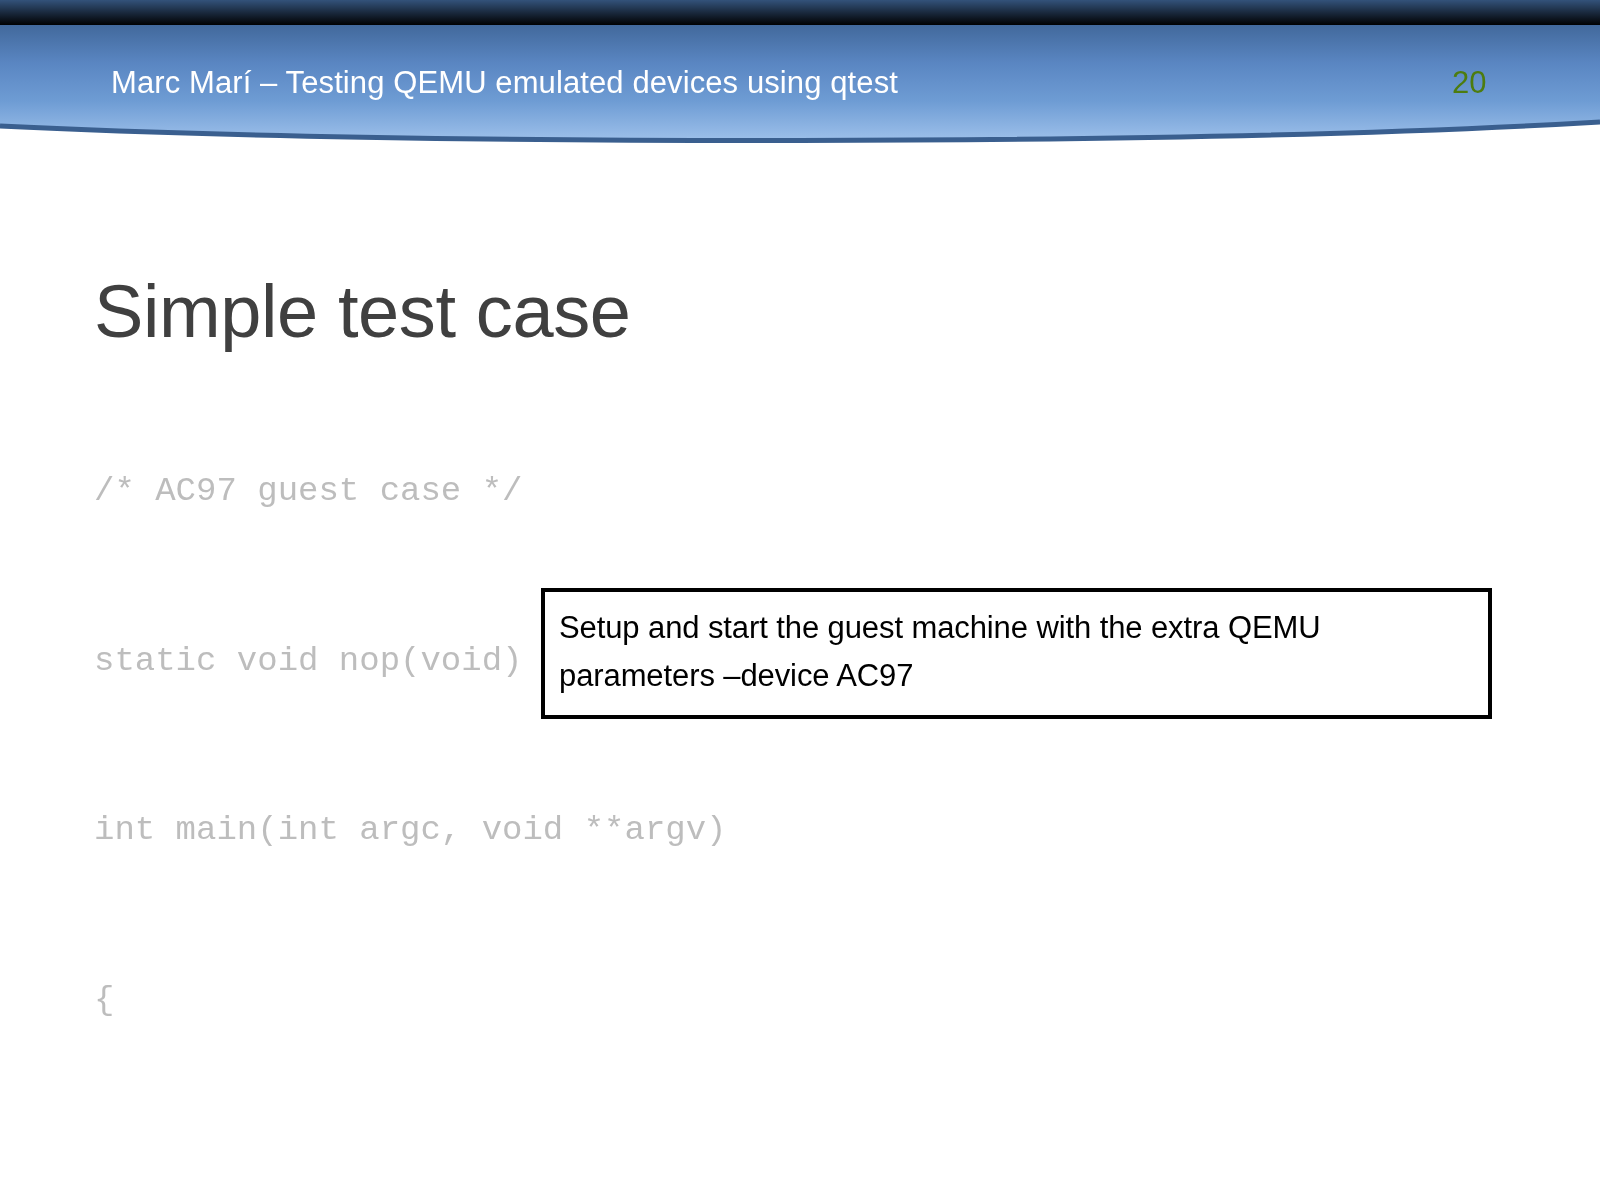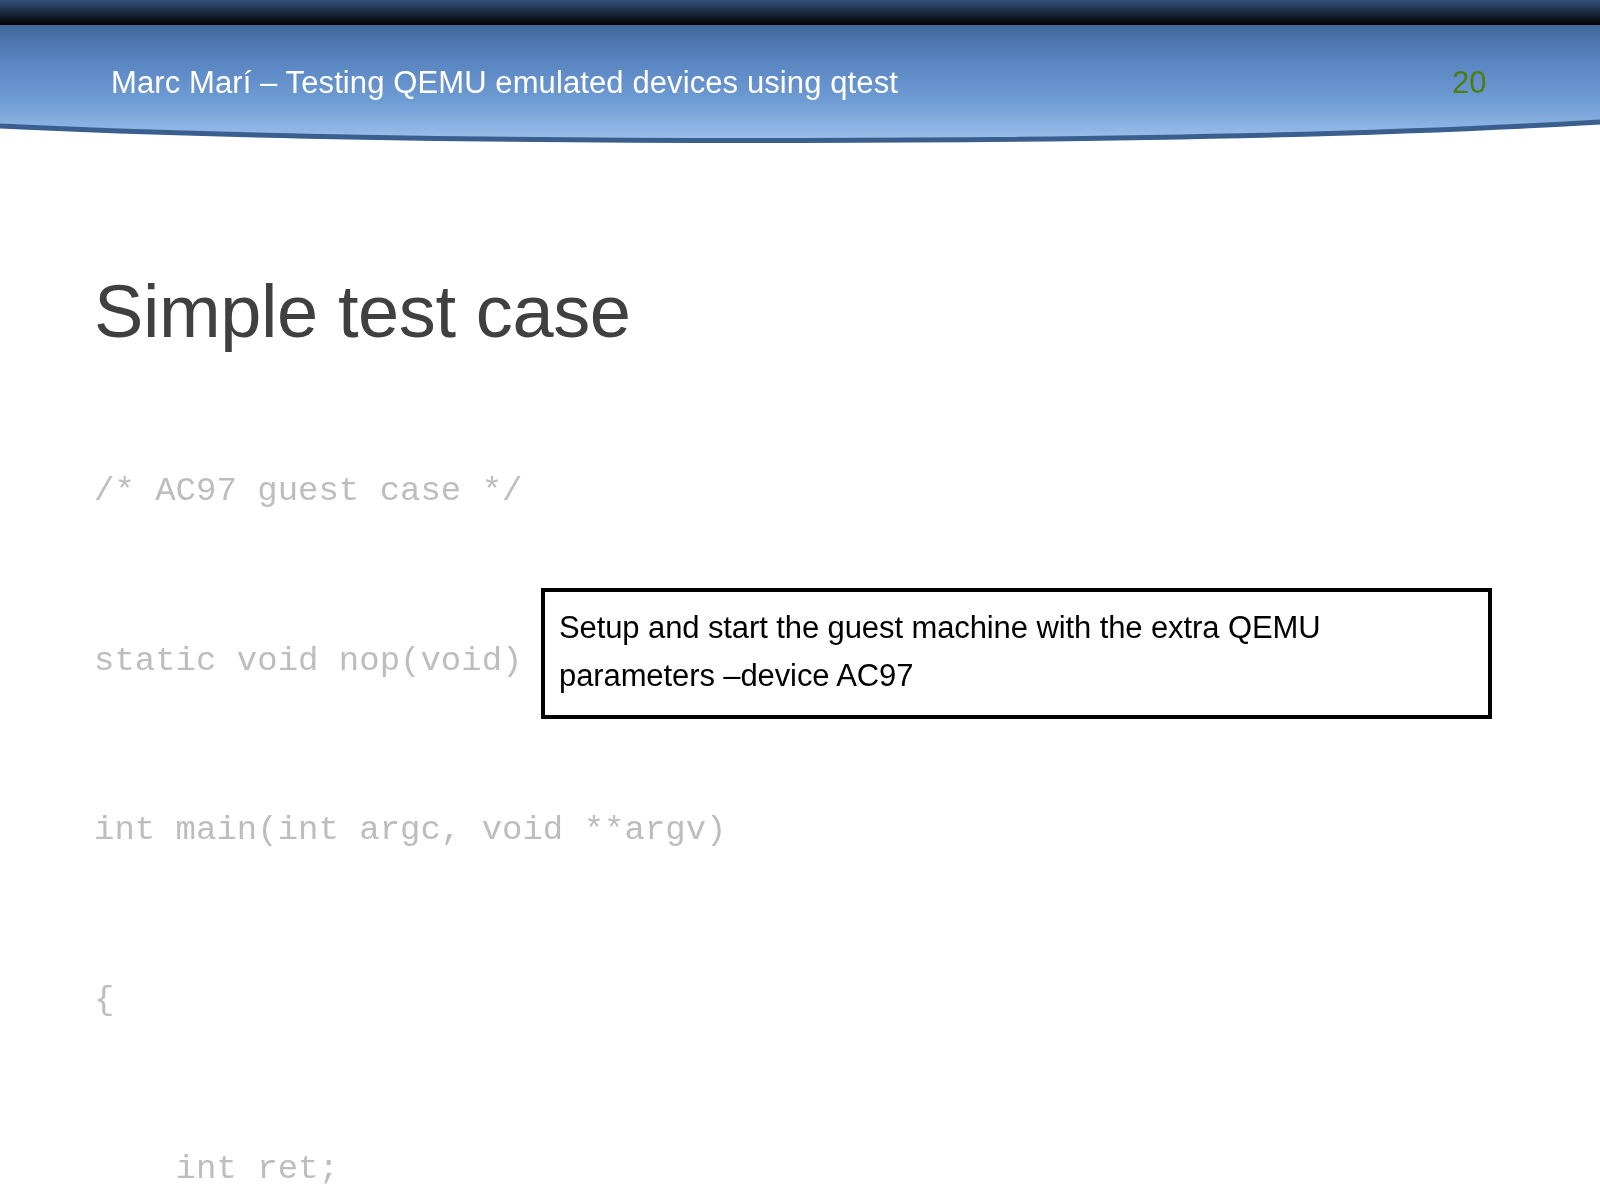--- a/index.html
+++ b/index.html
@@ -138,21 +138,20 @@
     <div class="banner-pagenum">20</div>
   </div>
 
   <h1 class="slide-title">Simple test case</h1>
 
   <div class="code-block">
     <div class="code-line">/* AC97 guest case */</div>
     <div class="code-line">static void nop(void) { }</div>
     <div class="code-line">int main(int argc, void **argv)</div>
     <div class="code-line">{</div>
-    <div class="code-line">    int ret;</div>
     
     
     
     
     
     
     
   </div>
 
   <div class="callout">

